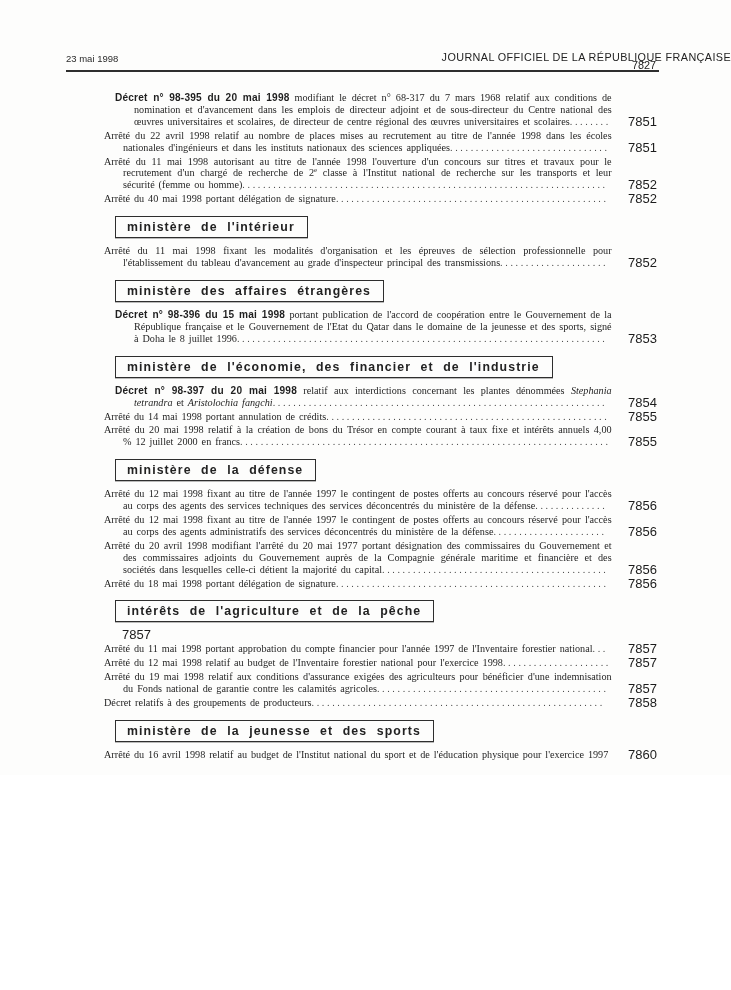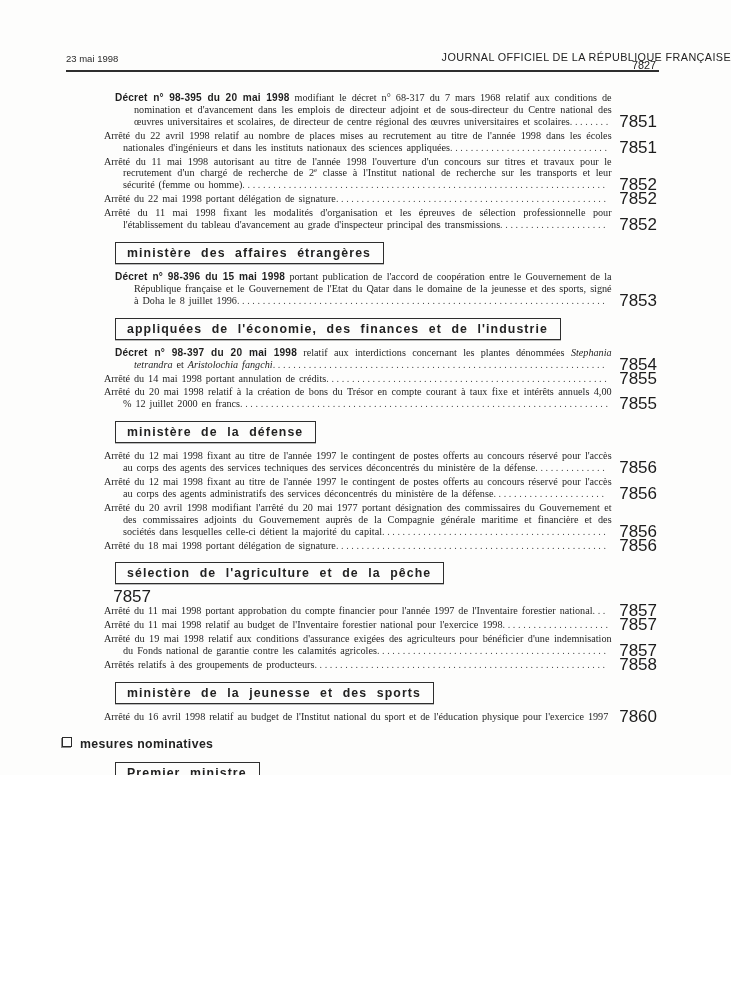--- a/index.html
+++ b/index.html
@@ -33,21 +33,21 @@
   .entry { display: flex; margin-bottom: 2px; }
   .entry-text {
     margin: 0; width: 506px;
     padding-left: 19px; text-indent: -19px;
     text-align: justify;
     font-size: 10.2px; line-height: 11.9px; word-spacing: 1.4px;
   }
   .entry.decret .entry-text { margin-left: 11px; width: 495px; }
   .page-col {
     width: 47px; text-align: right; align-self: flex-end;
-    font-family: "Liberation Sans", sans-serif; font-size: 17px;
+    font-family: "Liberation Sans", sans-serif; font-size: 13px;
     line-height: 11.9px; color: #1c1c1c;
   }
   .r-lead {
     font-family: "Liberation Sans", sans-serif; font-weight: bold;
     font-size: 10.1px; letter-spacing: .2px;
   }
   .r-italic { font-style: italic; }
   .r-sup { vertical-align: super; font-size: 6.8px; line-height: 0; }
   .dots { letter-spacing: 2.6px; color: #3c3c3c; }
   .section-row { margin: 11px 0 7px 11px; }
@@ -89,33 +89,34 @@
         </div>
         <div class="entry arrete">
           <p class="entry-text"><span class="r-plain">Arrêté du 22 avril 1998 relatif au nombre de places mises au recrutement au titre de l'année 1998 dans les écoles nationales d'ingénieurs et dans les instituts nationaux des sciences appliquées</span><span class="dots">...............................</span></p>
           <span class="page-col">7851</span>
         </div>
         <div class="entry arrete">
           <p class="entry-text"><span class="r-plain">Arrêté du 11 mai 1998 autorisant au titre de l'année 1998 l'ouverture d'un concours sur titres et travaux pour le recrutement d'un chargé de recherche de 2</span><span class="r-sup">e</span><span class="r-plain"> classe à l'Institut national de recherche sur les transports et leur sécurité (femme ou homme)</span><span class="dots">.......................................................................</span></p>
           <span class="page-col">7852</span>
         </div>
         <div class="entry arrete">
-          <p class="entry-text"><span class="r-plain">Arrêté du 22 mai 1998 portant délégation de signature</span><span class="dots">.....................................................</span></p>
+          <p class="entry-text"><span class="r-plain">Arrêté du 40 mai 1998 portant délégation de signature</span><span class="dots">.....................................................</span></p>
           <span class="page-col">7852</span>
         </div>
+        <div class="section-row"><span class="section-box">ministère de l'intérieur</span></div>
         <div class="entry arrete">
           <p class="entry-text"><span class="r-plain">Arrêté du 11 mai 1998 fixant les modalités d'organisation et les épreuves de sélection professionnelle pour l'établissement du tableau d'avancement au grade d'inspecteur principal des transmissions</span><span class="dots">.....................</span></p>
           <span class="page-col">7852</span>
         </div>
         <div class="section-row"><span class="section-box">ministère des affaires étrangères</span></div>
         <div class="entry decret">
           <p class="entry-text"><span class="r-lead">Décret n° 98-396 du 15 mai 1998</span><span class="r-plain"> portant publication de l'accord de coopération entre le Gouvernement de la République française et le Gouvernement de l'Etat du Qatar dans le domaine de la jeunesse et des sports, signé à Doha le 8 juillet 1996</span><span class="dots">........................................................................</span></p>
           <span class="page-col">7853</span>
         </div>
-        <div class="section-row"><span class="section-box">appliquées de l'économie, des finances et de l'industrie</span></div>
+        <div class="section-row"><span class="section-box">ministère de l'économie, des financier et de l'industrie</span></div>
         <div class="entry decret">
           <p class="entry-text"><span class="r-lead">Décret n° 98-397 du 20 mai 1998</span><span class="r-plain"> relatif aux interdictions concernant les plantes dénommées </span><span class="r-italic">Stephania tetrandra</span><span class="r-plain"> et </span><span class="r-italic">Aristolochia fangchi</span><span class="dots">.................................................................</span></p>
           <span class="page-col">7854</span>
         </div>
         <div class="entry arrete">
           <p class="entry-text"><span class="r-plain">Arrêté du 14 mai 1998 portant annulation de crédits</span><span class="dots">.......................................................</span></p>
           <span class="page-col">7855</span>
         </div>
         <div class="entry arrete">
           <p class="entry-text"><span class="r-plain">Arrêté du 20 mai 1998 relatif à la création de bons du Trésor en compte courant à taux fixe et intérêts annuels 4,00 % 12 juillet 2000 en francs</span><span class="dots">........................................................................</span></p>
@@ -131,38 +132,38 @@
           <span class="page-col">7856</span>
         </div>
         <div class="entry arrete">
           <p class="entry-text"><span class="r-plain">Arrêté du 20 avril 1998 modifiant l'arrêté du 20 mai 1977 portant désignation des commissaires du Gouvernement et des commissaires adjoints du Gouvernement auprès de la Compagnie générale maritime et financière et des sociétés dans lesquelles celle-ci détient la majorité du capital</span><span class="dots">............................................</span></p>
           <span class="page-col">7856</span>
         </div>
         <div class="entry arrete">
           <p class="entry-text"><span class="r-plain">Arrêté du 18 mai 1998 portant délégation de signature</span><span class="dots">.....................................................</span></p>
           <span class="page-col">7856</span>
         </div>
-        <div class="section-row"><span class="section-box">sélection de l'agriculture et de la pêche</span></div>
+        <div class="section-row"><span class="section-box">intérêts de l'agriculture et de la pêche</span></div>
         <div class="entry decret">
           <span class="page-col">7857</span>
         </div>
         <div class="entry arrete">
           <p class="entry-text"><span class="r-plain">Arrêté du 11 mai 1998 portant approbation du compte financier pour l'année 1997 de l'Inventaire forestier national</span><span class="dots">...</span></p>
           <span class="page-col">7857</span>
         </div>
         <div class="entry arrete">
-          <p class="entry-text"><span class="r-plain">Arrêté du 11 mai 1998 relatif au budget de l'Inventaire forestier national pour l'exercice 1998</span><span class="dots">.....................</span></p>
+          <p class="entry-text"><span class="r-plain">Arrêté du 12 mai 1998 relatif au budget de l'Inventaire forestier national pour l'exercice 1998</span><span class="dots">.....................</span></p>
           <span class="page-col">7857</span>
         </div>
         <div class="entry arrete">
           <p class="entry-text"><span class="r-plain">Arrêté du 19 mai 1998 relatif aux conditions d'assurance exigées des agriculteurs pour bénéficier d'une indemnisation du Fonds national de garantie contre les calamités agricoles</span><span class="dots">.............................................</span></p>
           <span class="page-col">7857</span>
         </div>
         <div class="entry arrete">
-          <p class="entry-text"><span class="r-plain">Arrêtés relatifs à des groupements de producteurs</span><span class="dots">.........................................................</span></p>
+          <p class="entry-text"><span class="r-plain">Décret relatifs à des groupements de producteurs</span><span class="dots">.........................................................</span></p>
           <span class="page-col">7858</span>
         </div>
         <div class="section-row"><span class="section-box">ministère de la jeunesse et des sports</span></div>
         <div class="entry arrete">
           <p class="entry-text"><span class="r-plain">Arrêté du 16 avril 1998 relatif au budget de l'Institut national du sport et de l'éducation physique pour l'exercice 1997</span><span class="dots"></span></p>
           <span class="page-col">7860</span>
         </div>
         <div class="group-label">
           <span class="bullet"></span>
           <span class="group-label-text">mesures nominatives</span>

